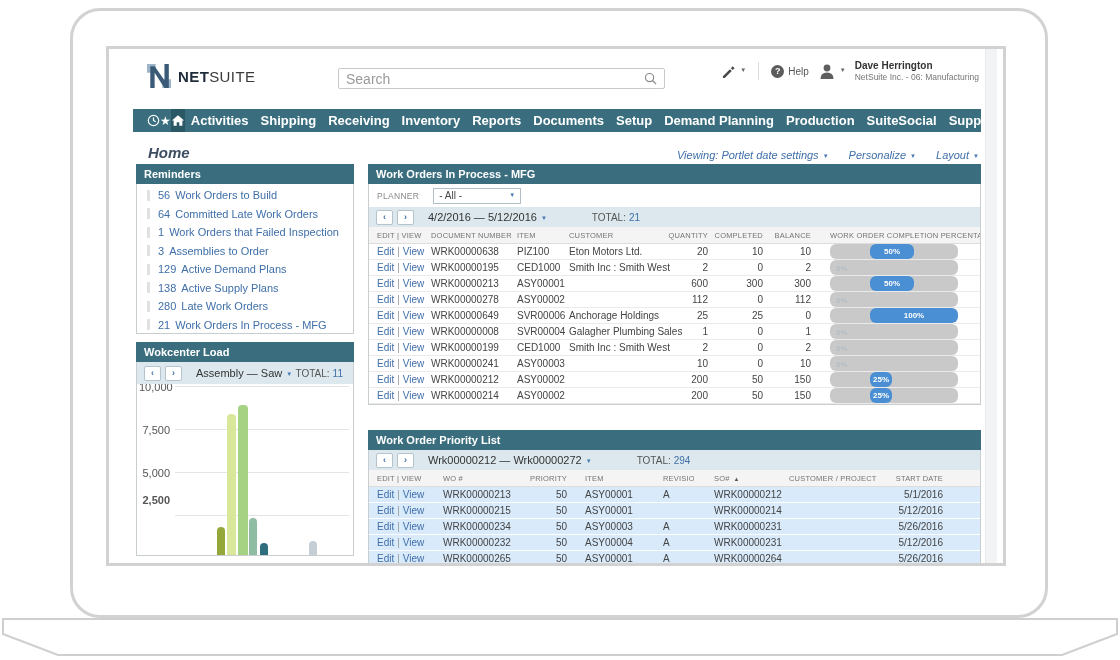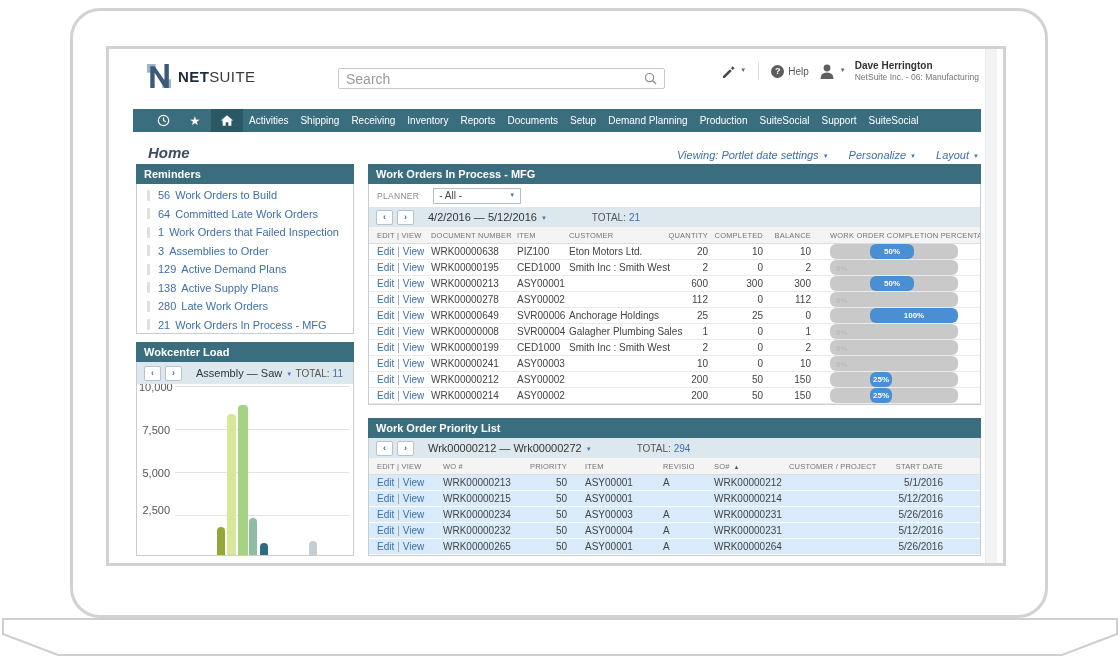--- a/index.html
+++ b/index.html
@@ -36,37 +36,37 @@
   .user-block { line-height:1.2; cursor:pointer; }
   .user-name { font-size:10px; font-weight:700; color:#333; }
   .user-org  { font-size:8.5px; color:#777; }
 
   
   .navbar { height:23px; background:#3a6e7f; display:flex; align-items:stretch; padding-left:14px; overflow:hidden; }
   .nav-icon { width:32px; display:flex; align-items:center; justify-content:center; cursor:pointer; }
   .nav-icon.home { background:#2a5865; }
   .star { color:#fff; font-size:12px; }
   .nav-items { display:flex; align-items:stretch; }
-  .nav-item { display:flex; align-items:center; padding:7px 6px; color:#fff; font-size:10px; font-weight:400;
+  .nav-item { display:flex; align-items:center; padding:7px 6px; color:#fff; font-size:13px; font-weight:700;
               white-space:nowrap; cursor:pointer; }
 
   
   .title-row { height:29px; position:relative; display:flex; align-items:flex-end;font-style:italic; }
   .page-title { font-size:15px; font-weight:700; color:#3e4e62; margin-left:15px; }
   .title-links { position:absolute; right:2px; display:flex; gap:20px; }
   .tlink { font-size:11px; color:#3f6fa8; cursor:pointer; white-space:nowrap; }
 
   
   .dashboard { display:flex; gap:14px; margin-left:3px; margin-top:3px; }
   .left-col { width:218px; flex:none; }
   .main-col { width:613px; flex:none; }
   .panel-header { height:20px; background:#3a6e7f; color:#fff; font-size:11px; font-weight:700;
                   display:flex; align-items:center; padding:0 8px; cursor:pointer; }
   .panel-body { background:#fff; border:1px solid #c8cdd0; border-top:none; }
-  .mt8 { margin-top:8px; } .mt15 { margin-top:13px; }
+  .mt8 { margin-top:8px; } .mt15 { margin-top:25px; }
 
   
   .rem-body { padding-top:2px; height:150px; }
   .rem-item { height:18.5px; display:flex; align-items:center; font-size:11px; color:#3f6fa8; padding-left:10px; cursor:pointer; }
   .rem-tick { width:3px; height:11px; background:#e1e1e1; margin-right:8px; flex:none; }
   .rem-count { margin-right:5px; }
 
   
   .pager-bar { height:22px; background:#dce8ed; display:flex; align-items:center; padding:0 7px; }
   .pager-btn { width:17px; height:15px; background:#fff; border:1px solid #b5c3ca; border-radius:2px;
@@ -274,21 +274,21 @@
               </div>
             <div class="panel-body">
               <div class="pager-bar">
                 <button class="pager-btn">‹</button>
                 <button class="pager-btn">›</button>
                 <span class="range-label"><span>Assembly — Saw</span><span class="caret">▼</span></span>
                 <span class="total ml-auto"><span>TOTAL:</span><span class="total-val">11</span></span>
               </div>
               <div class="chart">
                   <div class="gridline" style="top: 131px;"></div>
-                  <div class="ylabel" style="top: 120px;">2,500</div>
+                  <div class="ylabel" style="top: 110px; font-weight: bold;">2,500</div>
                   <div class="gridline" style="top: 88px;"></div>
                   <div class="ylabel" style="top: 83px;">5,000</div>
                   <div class="gridline" style="top: 45px;"></div>
                   <div class="ylabel" style="top: 40px;">7,500</div>
                   <div class="gridline" style="top: 2px;"></div>
                   <div class="ylabel" style="top: -3px;">10,000</div>
                   <div class="chart-bar" style="left: 80px; width: 8px; height: 31px; background: rgb(147, 167, 59);"></div>
                   <div class="chart-bar" style="left: 90px; width: 9px; height: 144px; background: rgb(217, 231, 154);"></div>
                   <div class="chart-bar" style="left: 101px; width: 10px; height: 153px; background: rgb(166, 211, 131);"></div>
                   <div class="chart-bar" style="left: 112px; width: 8px; height: 40px; background: rgb(143, 189, 164);"></div>

